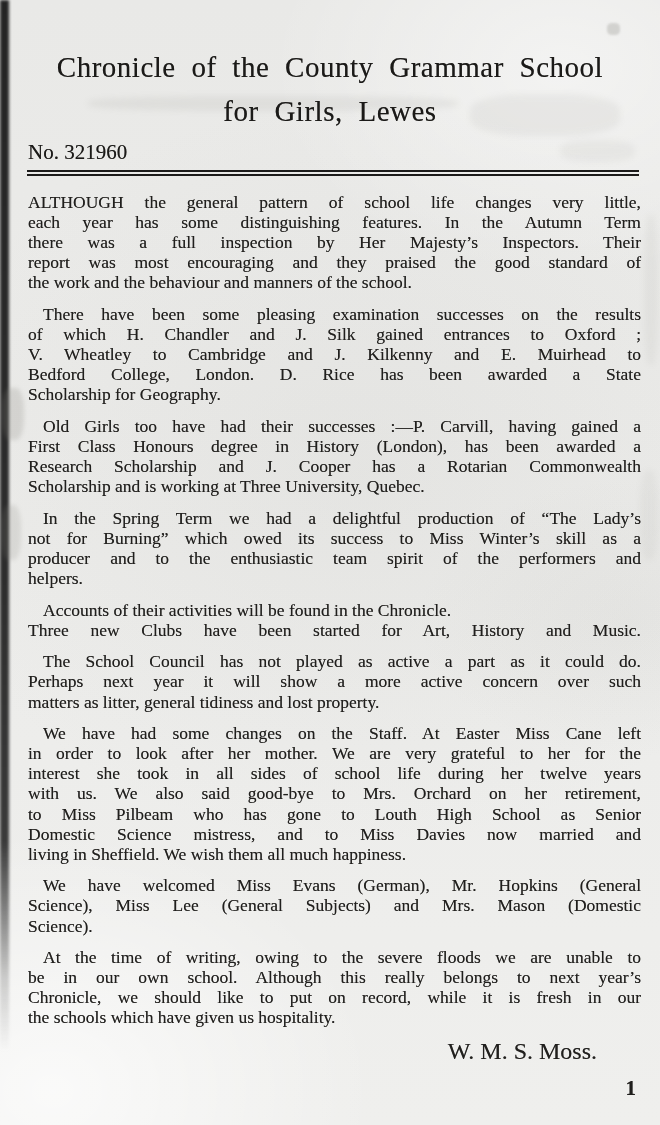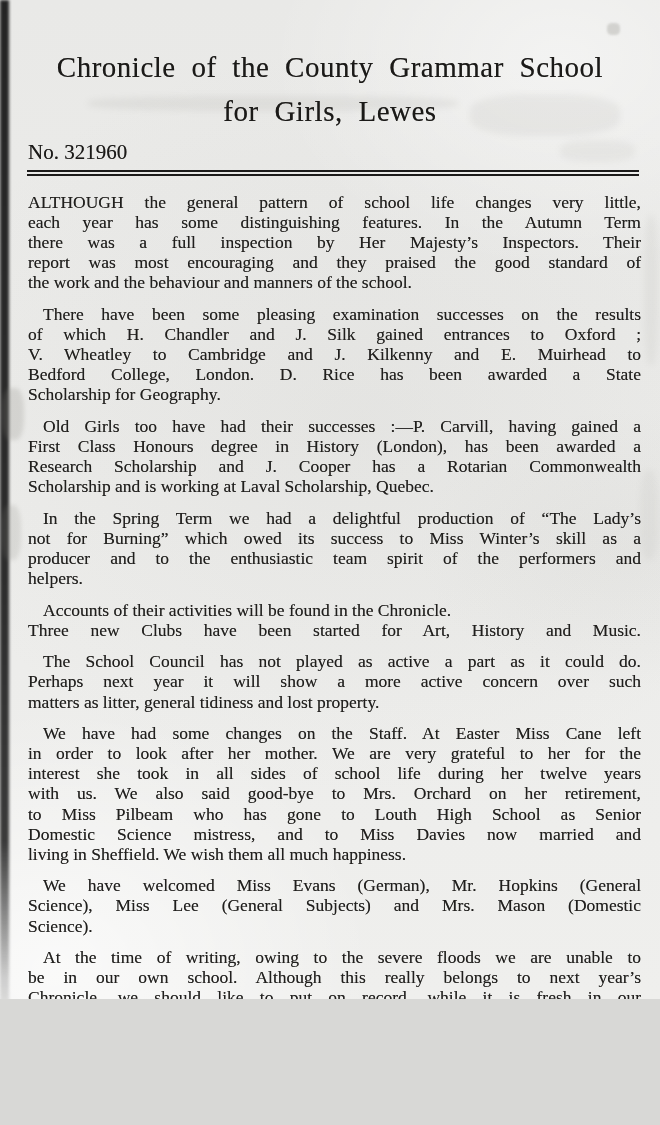--- a/index.html
+++ b/index.html
@@ -1,18 +1,18 @@
 <!DOCTYPE html>
 <html><head>
 <meta charset="utf-8">
 <title>Chronicle of the County Grammar School for Girls, Lewes</title>
 <style>
   html,body { margin:0; padding:0; background:#d8d8d6; }
   .page {
-    position:relative; width:660px; height:999px; overflow:hidden;
+    position:relative; width:660px; height:1125px; overflow:hidden;
     margin:0 auto;
     background-color:#ebeae8;
     background-image:
       radial-gradient(ellipse 420px 300px at 85% 6%, rgba(255,255,255,0.45), rgba(255,255,255,0) 70%),
       radial-gradient(ellipse 520px 420px at 8% 97%, rgba(255,255,255,0.7), rgba(255,255,255,0) 62%),
       radial-gradient(ellipse 640px 520px at 55% 42%, rgba(175,175,170,0.12), rgba(175,175,170,0) 72%),
       radial-gradient(ellipse 300px 200px at 95% 55%, rgba(170,170,165,0.10), rgba(170,170,165,0) 70%),
       linear-gradient(#e9e9e7,#efefed);
     color:#201f1d;
     font-family:"Liberation Serif","DejaVu Serif",serif;
@@ -91,21 +91,21 @@
         <span class="line">There have been some pleasing examination successes on the results</span>
         <span class="line">of which H. Chandler and J. Silk gained entrances to Oxford ;</span>
         <span class="line">V. Wheatley to Cambridge and J. Kilkenny and E. Muirhead to</span>
         <span class="line">Bedford College, London.  D. Rice has been awarded a State</span>
         <span class="line last">Scholarship for Geography.</span>
       </p>
     <p class="para">
         <span class="line">Old Girls too have had their successes :—P. Carvill, having gained a</span>
         <span class="line">First Class Honours degree in History (London), has been awarded a</span>
         <span class="line">Research Scholarship and J. Cooper has a Rotarian Commonwealth</span>
-        <span class="line last">Scholarship and is working at Laval Scholarship, Quebec.</span>
+        <span class="line last">Scholarship and is working at Three University, Quebec.</span>
       </p>
     <p class="para">
         <span class="line">In the Spring Term we had a delightful production of “The Lady’s</span>
         <span class="line">not for Burning” which owed its success to Miss Winter’s skill as a</span>
         <span class="line">producer and to the enthusiastic team spirit of the performers and</span>
         <span class="line last">helpers.</span>
       </p>
     <p class="para">
         <span class="line last">Accounts of their activities will be found in the Chronicle.</span>
         <span class="line">Three new Clubs have been started for Art, History and Music.</span>

